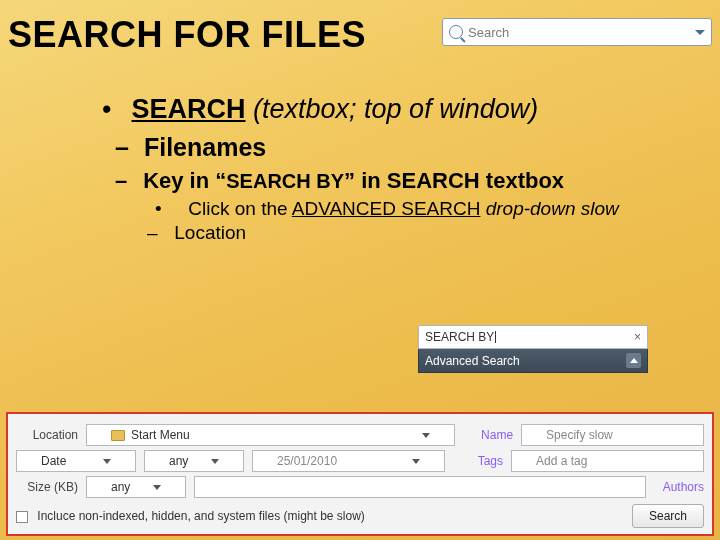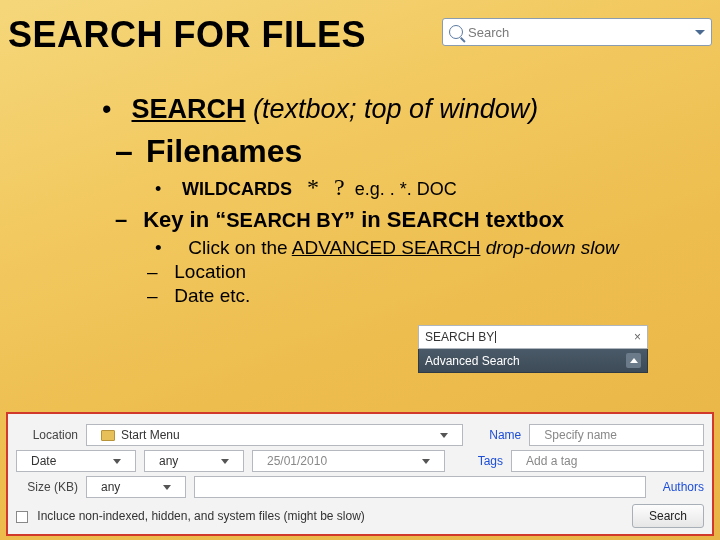--- a/index.html
+++ b/index.html
@@ -51,21 +51,21 @@
   }
   .content {
     padding: 30px 20px 10px 85px;
     font-size: 27px;
     color: #000;
   }
   .b1 { font-weight: bold; }
   .it { font-style: italic; }
   .ul { text-decoration: underline; }
   .lvl1 { margin: 8px 0 8px 17px; }
-  .lvl2 { font-size: 32px; margin: 6px 0 4px 30px; }
+  .lvl2 { font-size: 25px; margin: 6px 0 4px 30px; }
   .lvl3 { font-size: 18px; margin: 4px 0 4px 70px; }
   .lvl4 { font-size: 19px; margin: 4px 0 2px 70px; }
   .lvl5 { font-size: 19px; margin: 2px 0 2px 62px; }
   .bullet { display:inline-block; width: 22px; }
   .dash { display:inline-block; width: 22px; }
   .dot { display:inline-block; width: 22px; }
   .wildline .star { font-size: 24px; font-family: "Times New Roman", serif; }
   .wildline .q { font-size: 24px; font-family: "Times New Roman", serif; }
   .wildline .eg { font-size: 18px; }
   .by { font-family: Arial; font-weight: bold; }
@@ -107,33 +107,33 @@
     padding: 6px 8px 6px 8px;
     font-size: 12px;
     color: #333;
   }
   .panel-row {
     display:flex; align-items:center; gap:8px; margin:4px 0;
   }
   .lab { width:62px; text-align:right; color:#444; }
   .field {
     background:#fff; border:1px solid #b5b9bf; height:22px;
-    display:flex; align-items:center; padding:0 14px; flex:1;
+    display:flex; align-items:center; padding:0 24px; flex:1;
   }
   .field .folder {
     width:14px; height:11px; background:#e8c05a; border:1px solid #b7933a;
     margin-right:6px; border-radius:1px;
   }
   .field .dd2 {
     margin-left:auto; width:0; height:0;
     border-left:4px solid transparent; border-right:4px solid transparent;
     border-top:5px solid #555;
   }
   .grey { color:#888; }
-  .rlab { width:50px; text-align:right; color:#1d4ed8; }
+  .rlab { width:50px; text-align:right; color:#8b5cf6; }
   .btn {
     background: linear-gradient(#fdfdfd,#e6e6e6);
     border:1px solid #a9afb6; border-radius:3px;
     height:24px; padding:0 16px; display:flex; align-items:center;
     font-size:12px; color:#222;
   }
   .chk {
     width:12px; height:12px; border:1px solid #888; background:#fff;
     display:inline-block; margin-right:6px; vertical-align:middle;
   }
@@ -152,42 +152,31 @@
 
 <div class="content">
   <div class="lvl1">
     <span class="bullet">•</span>
     <span class="b1 ul">SEARCH</span><span class="it"> (textbox; top of window)</span>
   </div>
   <div class="lvl2 b1">
     <span class="dash">–</span>
     <span>Filenames</span>
   </div>
-  <div class="lvl3 wildline">
-    <span class="dot">•</span>
-    <span class="b1">WILDCARDS</span>
-    &nbsp;&nbsp;<span class="star">*</span>
-    &nbsp;&nbsp;<span class="q">?</span>
-    &nbsp;<span class="eg">e.g. . *. DOC</span>
-  </div>
   <div class="lvl2 b1" style="font-size:22px">
     <span class="dash">–</span>
     <span>Key in </span><span>“</span><span class="by" style="font-size:20px">SEARCH BY</span><span>”</span><span> in SEARCH textbox</span>
   </div>
   <div class="lvl4">
     <span class="dot" style="width:28px">•</span>
     <span>Click on the </span><span class="ul">ADVANCED SEARCH</span><span class="it"> drop-down slow</span>
   </div>
   <div class="lvl5">
     <span class="dash">–</span>
     <span>Location</span>
-  </div>
-  <div class="lvl5">
-    <span class="dash">–</span>
-    <span>Date etc.</span>
   </div>
 </div>
 
 <div class="adv-float">
   <div class="sb">
     <span>SEARCH BY</span>
     <span style="border-left:1px solid #333;height:12px;margin-left:1px"></span>
     <span class="x">×</span>
   </div>
   <div class="bar">
@@ -199,21 +188,21 @@
 <div class="panel">
   <div class="panel-row">
     <span class="lab">Location</span>
     <div class="field" style="flex:2.4">
       <span class="folder"></span>
       <span>Start Menu</span>
       <span class="dd2"></span>
     </div>
     <span class="rlab">Name</span>
     <div class="field grey">
-      <span>Specify name</span>
+      <span>Specify slow</span>
     </div>
   </div>
   <div class="panel-row">
     <div class="field" style="flex:0 0 120px">
       <span>Date</span>
       <span class="dd2"></span>
     </div>
     <div class="field" style="flex:0 0 100px">
       <span>any</span>
       <span class="dd2"></span>

